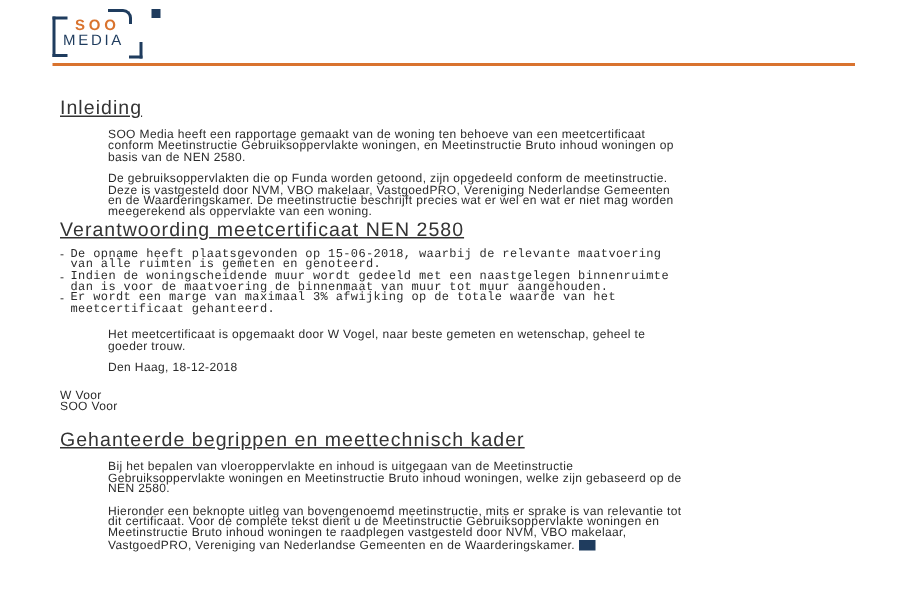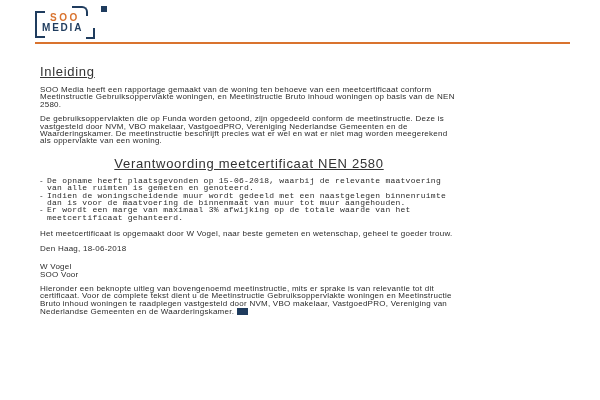--- a/index.html
+++ b/index.html
@@ -11,32 +11,32 @@
   .page{width:488px;height:400px;box-sizing:border-box;padding:8px 30px 0 40px;position:relative;}
 
   
   .logo{position:relative;width:120px;height:31px;margin-left:-5px;}
   .lg-bracket-l{position:absolute;left:0;top:3px;width:8px;height:23px;
     border-left:2px solid var(--navy);border-top:2px solid var(--navy);border-bottom:2px solid var(--navy);}
   .lg-hook{position:absolute;left:37px;top:-2px;width:14px;height:8px;
     border-top:2px solid var(--navy);border-right:2px solid var(--navy);border-top-right-radius:6px;}
   .lg-square{position:absolute;left:66px;top:-2px;width:6px;height:6px;background:var(--navy);}
   .lg-soo{position:absolute;left:15px;top:4px;font-size:10px;letter-spacing:2.5px;color:var(--orange);font-weight:bold;}
-  .lg-media{position:absolute;left:7px;top:14px;font-size:10px;letter-spacing:1.8px;color:var(--navy);font-weight:bold;}
+  .lg-media{position:absolute;left:7px;top:14px;font-size:10px;letter-spacing:1.8px;color:var(--navy);font-weight:normal;}
   .lg-bracket-br{position:absolute;left:51px;top:20px;width:7px;height:9px;
     border-right:2px solid var(--navy);border-bottom:2px solid var(--navy);}
   .rule{border-top:2px solid var(--orange);margin:3px 0 0 -5px;width:535px;}
 
   
   h1{font-size:13px;font-weight:400;letter-spacing:0.7px;color:#333;margin:0;text-decoration:underline;}
   .h-inleiding{margin-top:20px;}
-  .h-verantwoording{margin-top:11px;text-align:center;}
+  .h-verantwoording{}
   .h-begrippen{margin-top:11px;}
   p{font-size:8px;line-height:7.4px;letter-spacing:0.25px;color:#2b2b2b;margin:0;max-width:505px;}
-  .mt{margin-top:7px;}
+  .mt{margin-top:7px;margin-left:32px;}
   .bullets{margin-top:6px;max-width:505px;}
   .bullet{display:flex;font-size:8px;line-height:7.4px;letter-spacing:0.25px;color:#2b2b2b;}
   .bullet .dash{width:7px;flex:none;}
   .bullet .btext{flex:1;font-family:Liberation Mono, monospace;}
   .sig{margin-top:11px;}
   .sig div{font-size:8px;line-height:7.4px;letter-spacing:0.25px;color:#2b2b2b;}
   .end-marker{display:inline-block;width:11px;height:7px;background:var(--navy);
     vertical-align:baseline;margin-left:3px;transform:translateY(1px);}
   :root{--navy:#1f3c5e;--orange:#d9732e;}
 </style>
@@ -68,21 +68,23 @@
     <div class="bullet">
       <span class="dash">-</span>
       <span class="btext">Indien de woningscheidende muur wordt gedeeld met een naastgelegen binnenruimte dan is voor de maatvoering de binnenmaat van muur tot muur aangehouden.</span>
     </div>
     <div class="bullet">
       <span class="dash">-</span>
       <span class="btext">Er wordt een marge van maximaal 3% afwijking op de totale waarde van het meetcertificaat gehanteerd.</span>
     </div>
   </div>
   <p class="mt" style="margin-top:9px">Het meetcertificaat is opgemaakt door W Vogel, naar beste gemeten en wetenschap, geheel te goeder trouw.</p>
-  <p class="mt">Den Haag, 18-06-2018</p>
+  <p class="mt">Den Haag, 18-12-2018</p>
   <div class="sig">
-    <div>W Vogel</div>
+    <div>W Voor</div>
     <div>SOO Voor</div>
   </div>
 
+  <h1 class="h-begrippen">Gehanteerde begrippen en meettechnisch kader</h1>
+  <p class="mt">Bij het bepalen van vloeroppervlakte en inhoud is uitgegaan van de Meetinstructie Gebruiksoppervlakte woningen en Meetinstructie Bruto inhoud woningen, welke zijn gebaseerd op de NEN 2580.</p>
   <p class="mt"><span>Hieronder een beknopte uitleg van bovengenoemd meetinstructie, mits er sprake is van relevantie tot dit certificaat. Voor de complete tekst dient u de Meetinstructie Gebruiksoppervlakte woningen en Meetinstructie Bruto inhoud woningen te raadplegen vastgesteld door NVM, VBO makelaar, VastgoedPRO, Vereniging van Nederlandse Gemeenten en de Waarderingskamer.</span><span class="end-marker"></span></p>
 
 </div>
 
 </body></html>

